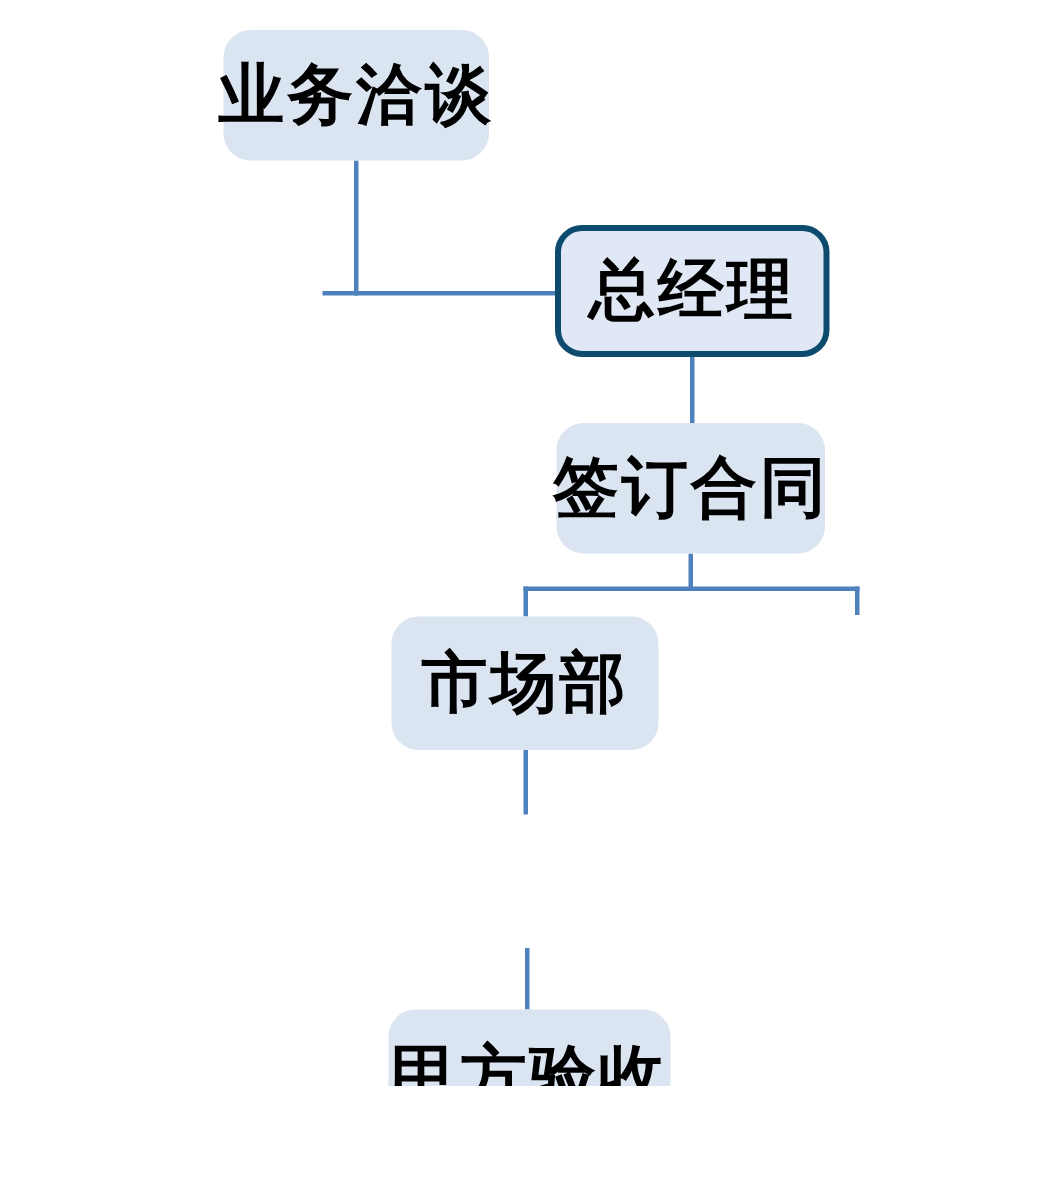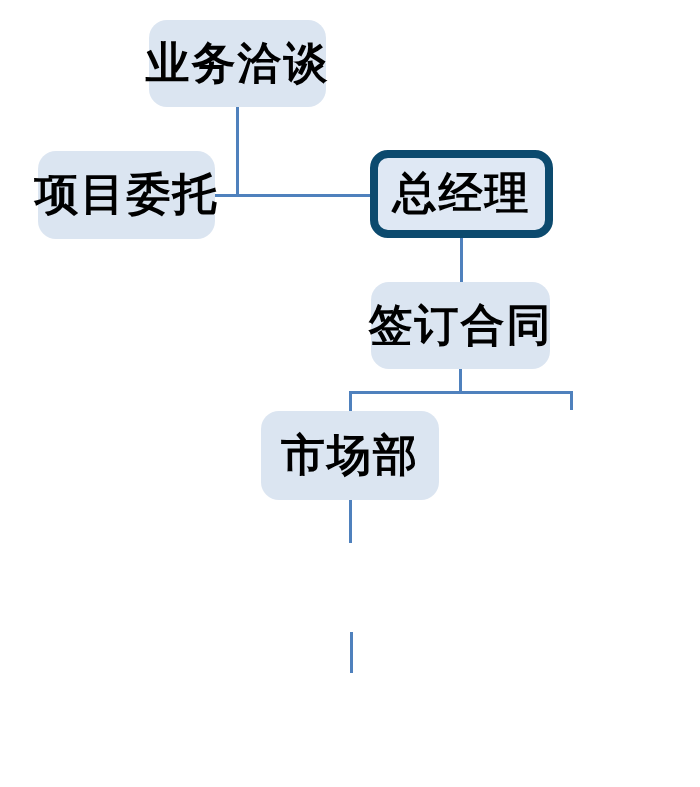--- a/index.html
+++ b/index.html
@@ -24,21 +24,21 @@
     justify-content: center;
     color: #000000;
     font-weight: 700;
     font-size: 44px;
     letter-spacing: 2px;
     line-height: 1;
     box-sizing: border-box;
     white-space: nowrap;
   }
   .node.bordered {
-    border: 8px solid #0c4a6e;
+    border: 4px solid #0c4a6e;
     background: #dfe8f4;
   }
   .connector {
     position: absolute;
     background: #4f81bd;
   }
   .connector.v { width: 3px; }
   .connector.h { height: 3px; }
 
   
@@ -74,32 +74,32 @@
   <div class="connector h" id="c-branch-horizontal"></div>
   <div class="connector v" id="c-branch-left-drop"></div>
   <div class="connector v" id="c-branch-right-drop"></div>
   <div class="connector v" id="c-marketing-supervision"></div>
   <div class="connector v" id="c-supervision-acceptance"></div>
 
   <div class="node" id="n-business-negotiation">
     <span>业务洽谈</span>
   </div>
 
-  <div class="node" id="n-project-commission">
-    <span>项目委托</span>
-  </div>
 
   <div class="node bordered" id="n-general-manager">
     <span>总经理</span>
   </div>
 
   <div class="node" id="n-marketing-dept">
     <span>市场部</span>
   </div>
 
   <div class="node" id="n-sign-contract">
     <span>签订合同</span>
   </div>
 
 
 
+  <div class="node" id="n-client-acceptance">
+    <span>甲方验收</span>
+  </div>
 
 </div>
 
 </body></html>

